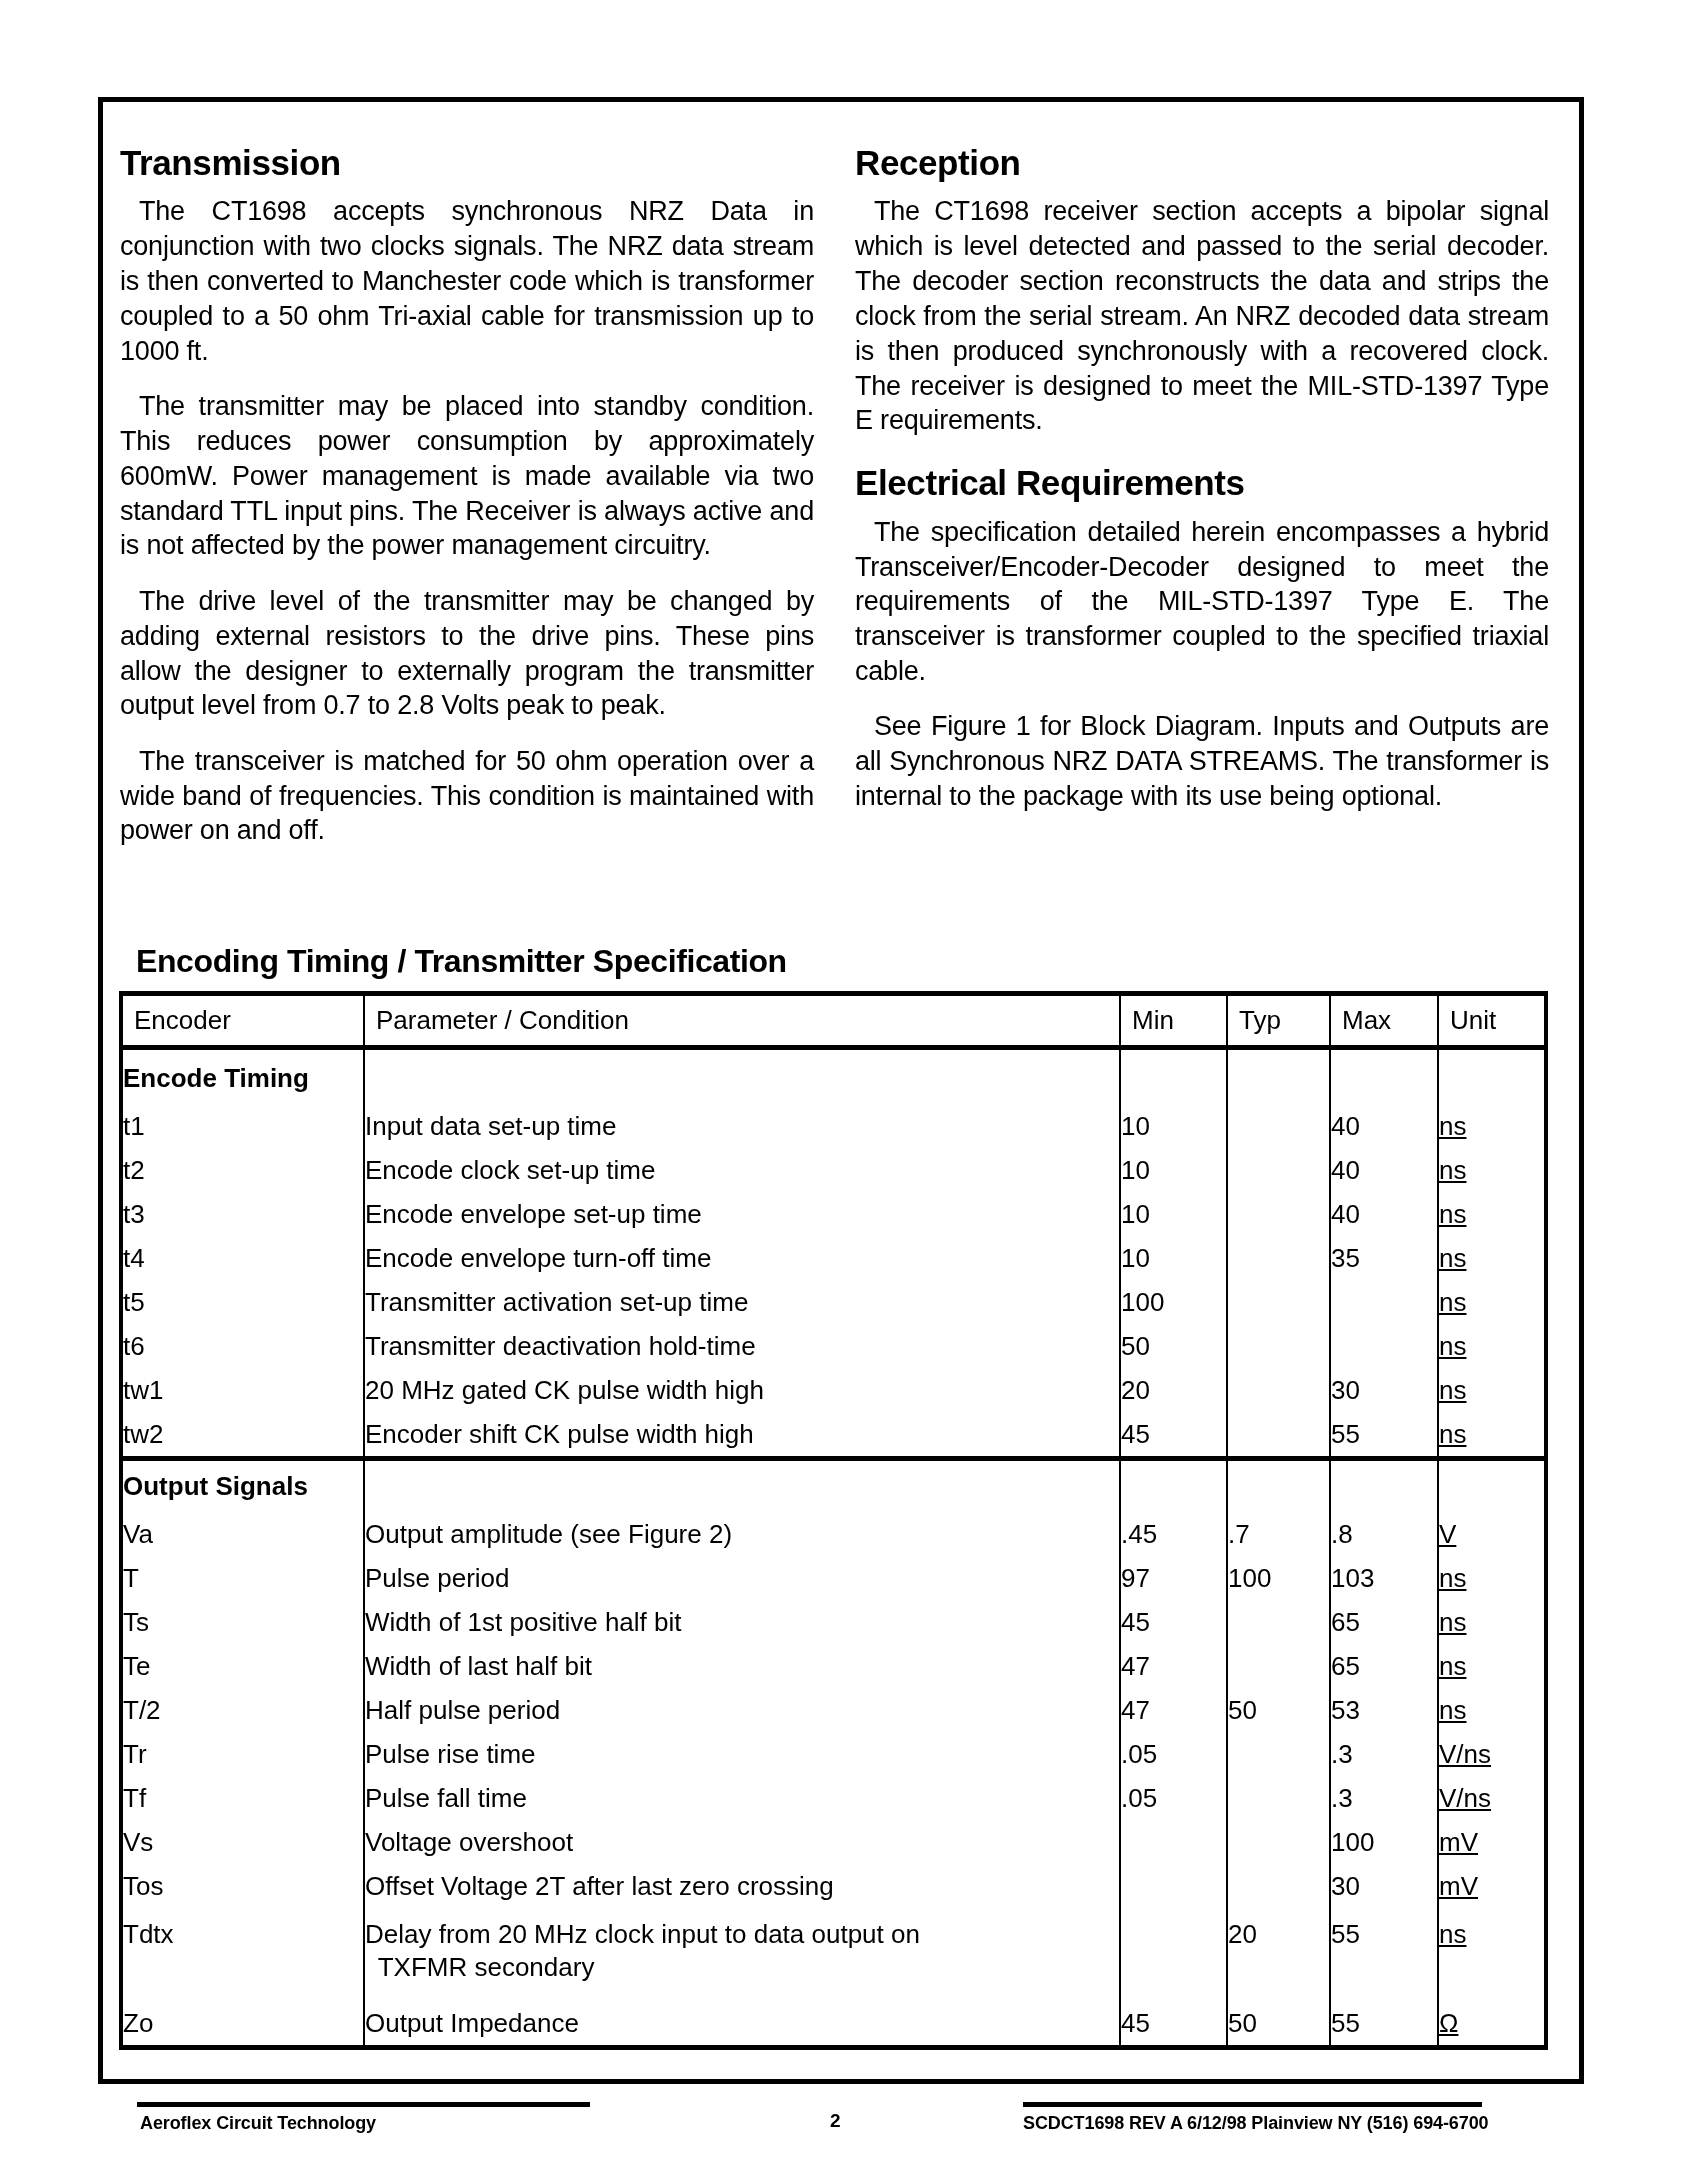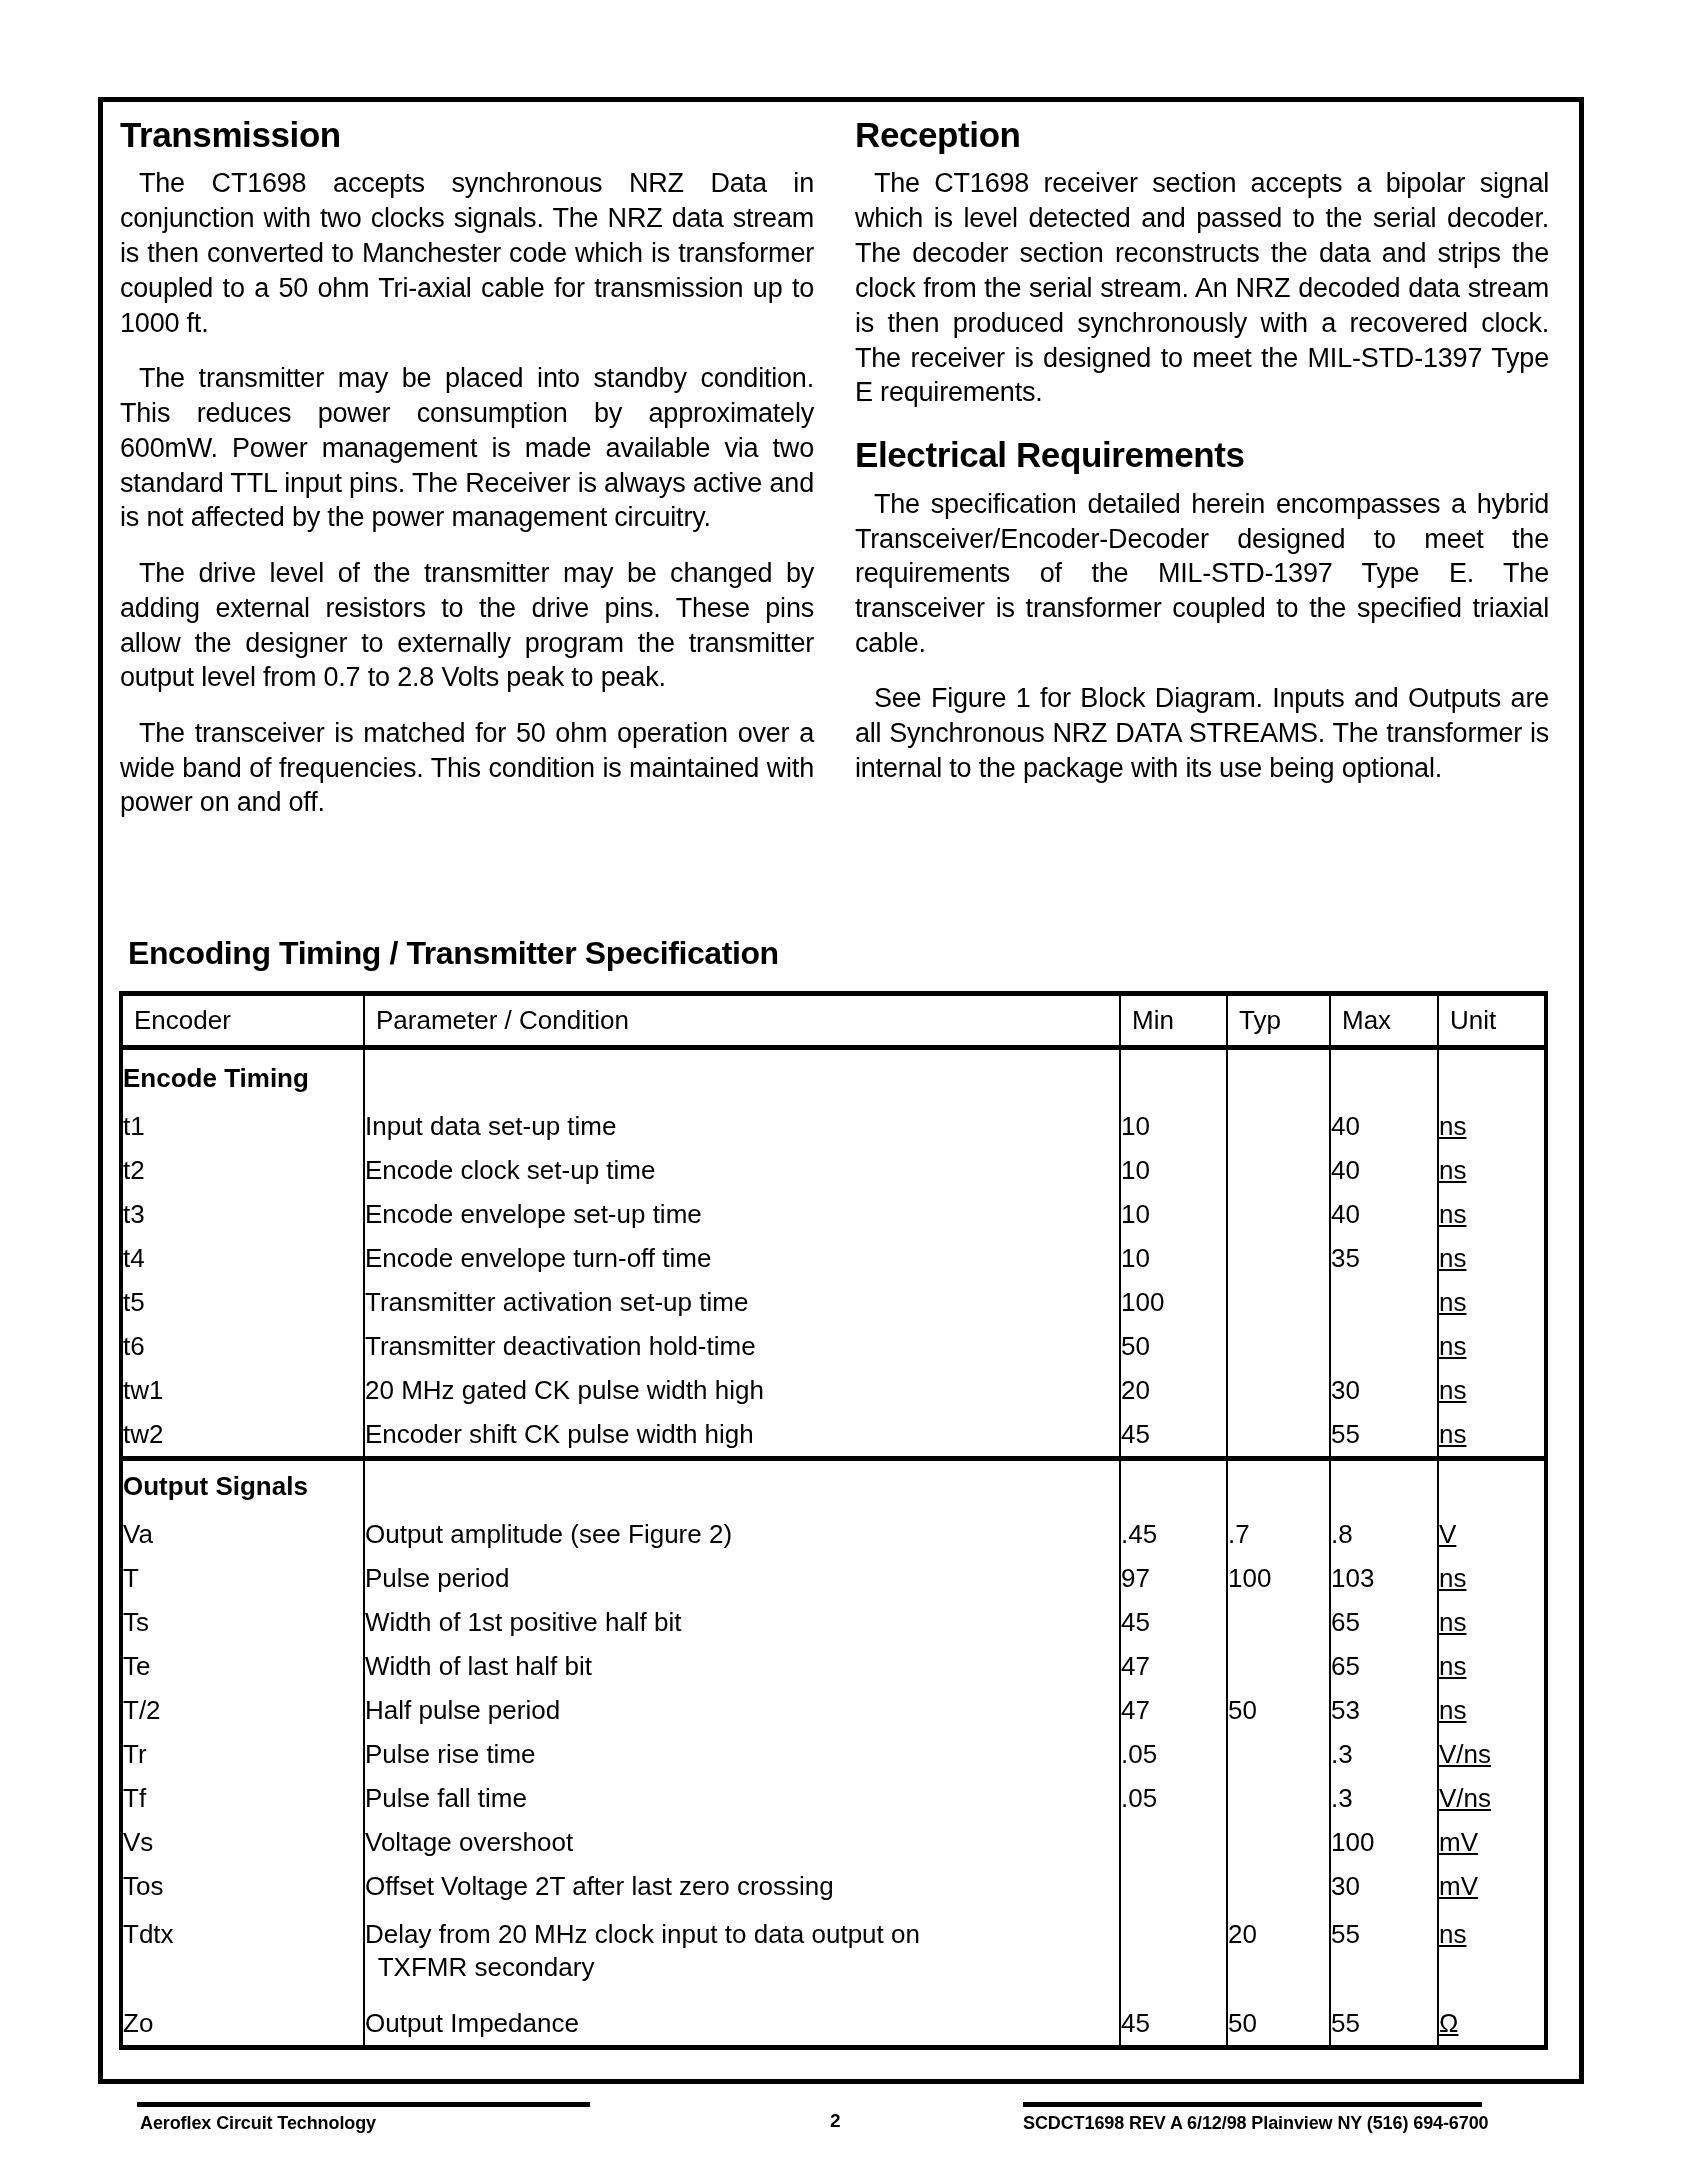--- a/index.html
+++ b/index.html
@@ -32,20 +32,21 @@
     left: 120px;
     top: 117px;
     width: 1445px;
   }
 
   
   .columns {
     display: flex;
     gap: 41px;
     width: 1429px;
+    margin-top: 28px;
   }
   .col {
     width: 694px;
   }
 
   h2.sec-head {
     font-size: 35px;
     font-weight: bold;
     margin: 0 0 12.7px 0;
     letter-spacing: -0.4px;
@@ -62,21 +63,21 @@
     text-align: justify;
     text-indent: 19px;
     letter-spacing: -0.2px;
   }
   p.body:last-child { margin-bottom: 0; }
 
   
   .table-title {
     font-size: 32px;
     font-weight: bold;
-    margin: 8px;
+    margin: 16px;
     position: absolute;
     left: 120px;
     top: 927px;
     letter-spacing: -0.4px;
   }
 
   
   table.spec {
     position: absolute;
     left: 119px;

